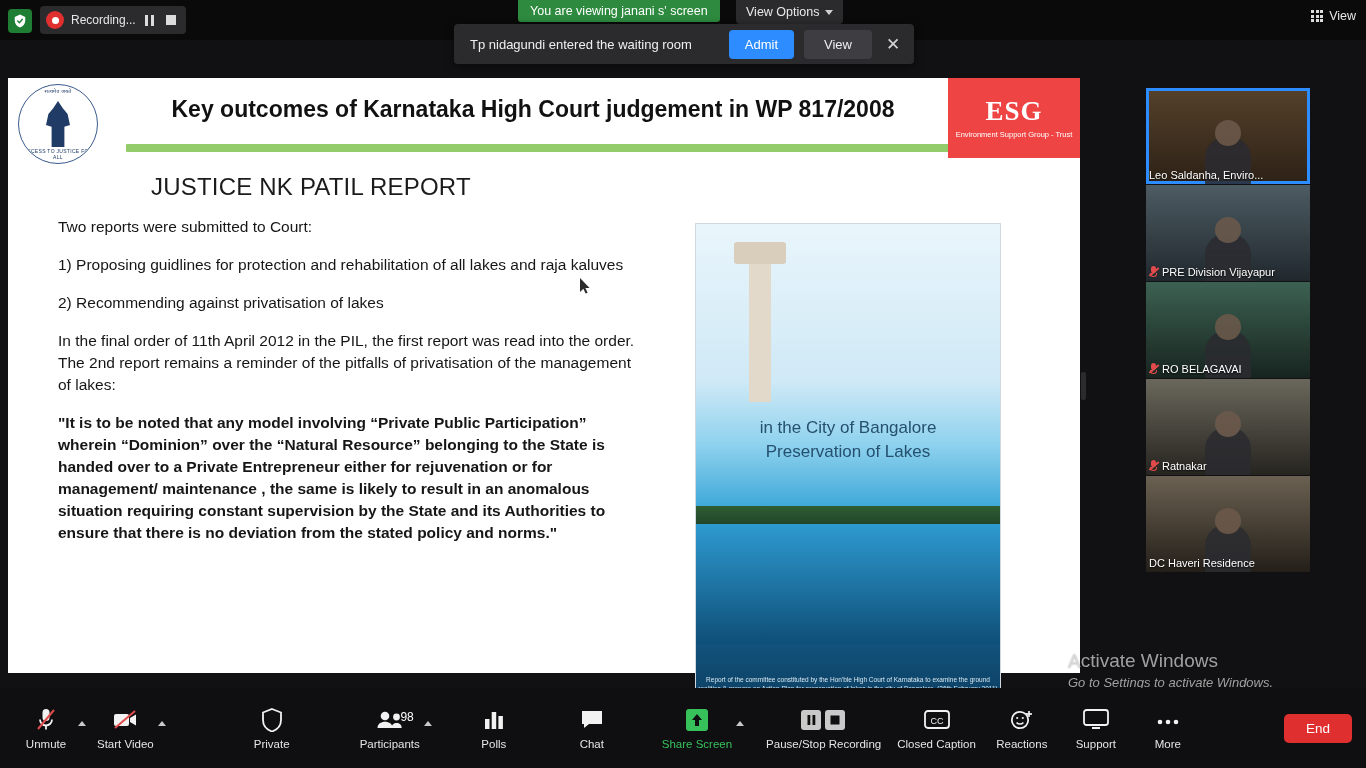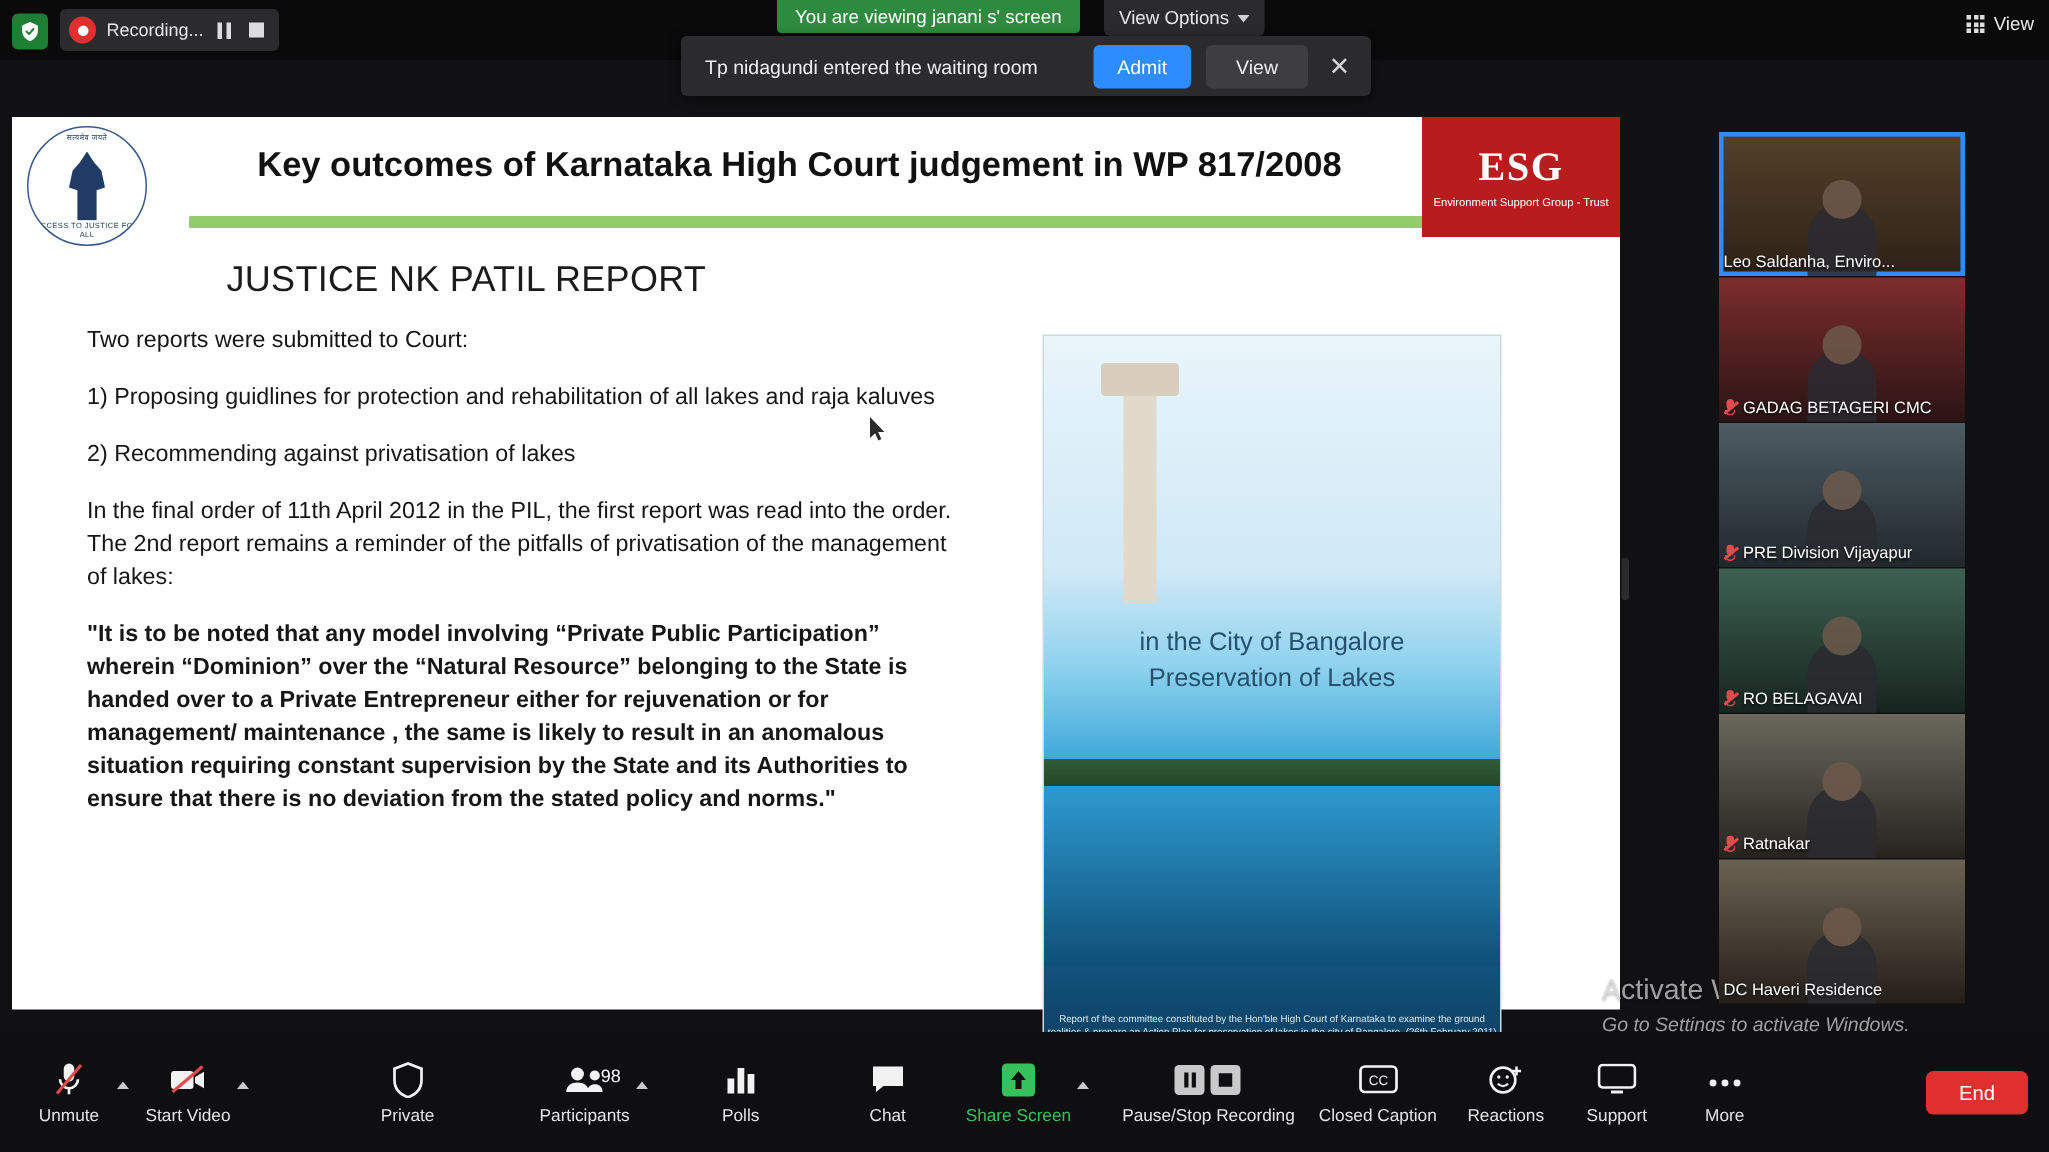--- a/index.html
+++ b/index.html
@@ -98,21 +98,21 @@
   .slide-title {
     position: absolute; left: 110px; top: 18px; width: 830px; text-align: center;
     font-size: 23px; font-weight: bold; color: #111;
   }
   .title-rule {
     position: absolute; left: 118px; top: 66px; width: 826px; height: 8px;
     background: #93cc6a; border-radius: 1px;
   }
   .esg-box {
     position: absolute; right: 0; top: 0; width: 132px; height: 80px;
-    background: #b91c1c; color: #fff; display: flex; flex-direction: column;
+    background: #ef4444; color: #fff; display: flex; flex-direction: column;
     align-items: center; justify-content: center; gap: 3px;
   }
   .esg-box .esg-main { font-family: "Liberation Serif", serif; font-size: 27px; font-weight: bold; letter-spacing: 1px; }
   .esg-box .esg-sub { font-size: 7.5px; line-height: 1.25; text-align: center; }
 
   .slide-sub {
     position: absolute; left: 143px; top: 95px; font-size: 24px; color: #1b1b1b; letter-spacing: .2px;
   }
   .slide-body { position: absolute; left: 50px; top: 138px; width: 580px; color: #161616; }
   .slide-body p { font-size: 15.5px; line-height: 1.42; margin-bottom: 16px; }
@@ -323,31 +323,20 @@
 
   <div class="filmstrip">
 
     <div class="tile active bg1">
       <div class="person"></div>
       <div class="name">
         <span>Leo Saldanha, Enviro...</span>
       </div>
     </div>
 
-    <div class="tile bg2">
-      <div class="person"></div>
-      <div class="name">
-        <span class="mic-muted">
-            <i class="body"></i>
-            <i class="base"></i>
-            <i class="slash"></i>
-          </span>
-        <span>GADAG BETAGERI CMC</span>
-      </div>
-    </div>
 
     <div class="tile bg3">
       <div class="person"></div>
       <div class="name">
         <span class="mic-muted">
             <i class="body"></i>
             <i class="base"></i>
             <i class="slash"></i>
           </span>
         <span>PRE Division Vijayapur</span>
@@ -449,21 +438,21 @@
 
     <div class="tb-item" style="margin-left:42px;">
       <span class="tb-icon">
         <svg width="24" height="21" viewBox="0 0 24 21">
             <path d="M2 2h20v13H9l-5 4v-4H2z" fill="#f2f2f2"></path>
           </svg>
       </span>
       <span class="lbl">Chat</span>
     </div>
 
-    <div class="tb-item" style="margin-left:24px;">
+    <div class="tb-item" style="margin-left:42px;">
       <span class="tb-icon">
         <svg width="24" height="24" viewBox="0 0 24 24">
             <rect x="1" y="1" width="22" height="22" rx="3" fill="#37c15b"></rect>
             <path d="M12 6l5 6h-3v6h-4v-6H7z" fill="#0f0f11"></path>
           </svg>
       </span>
       <span class="lbl green">Share Screen</span>
     </div>
     <div class="chev"></div>
 

